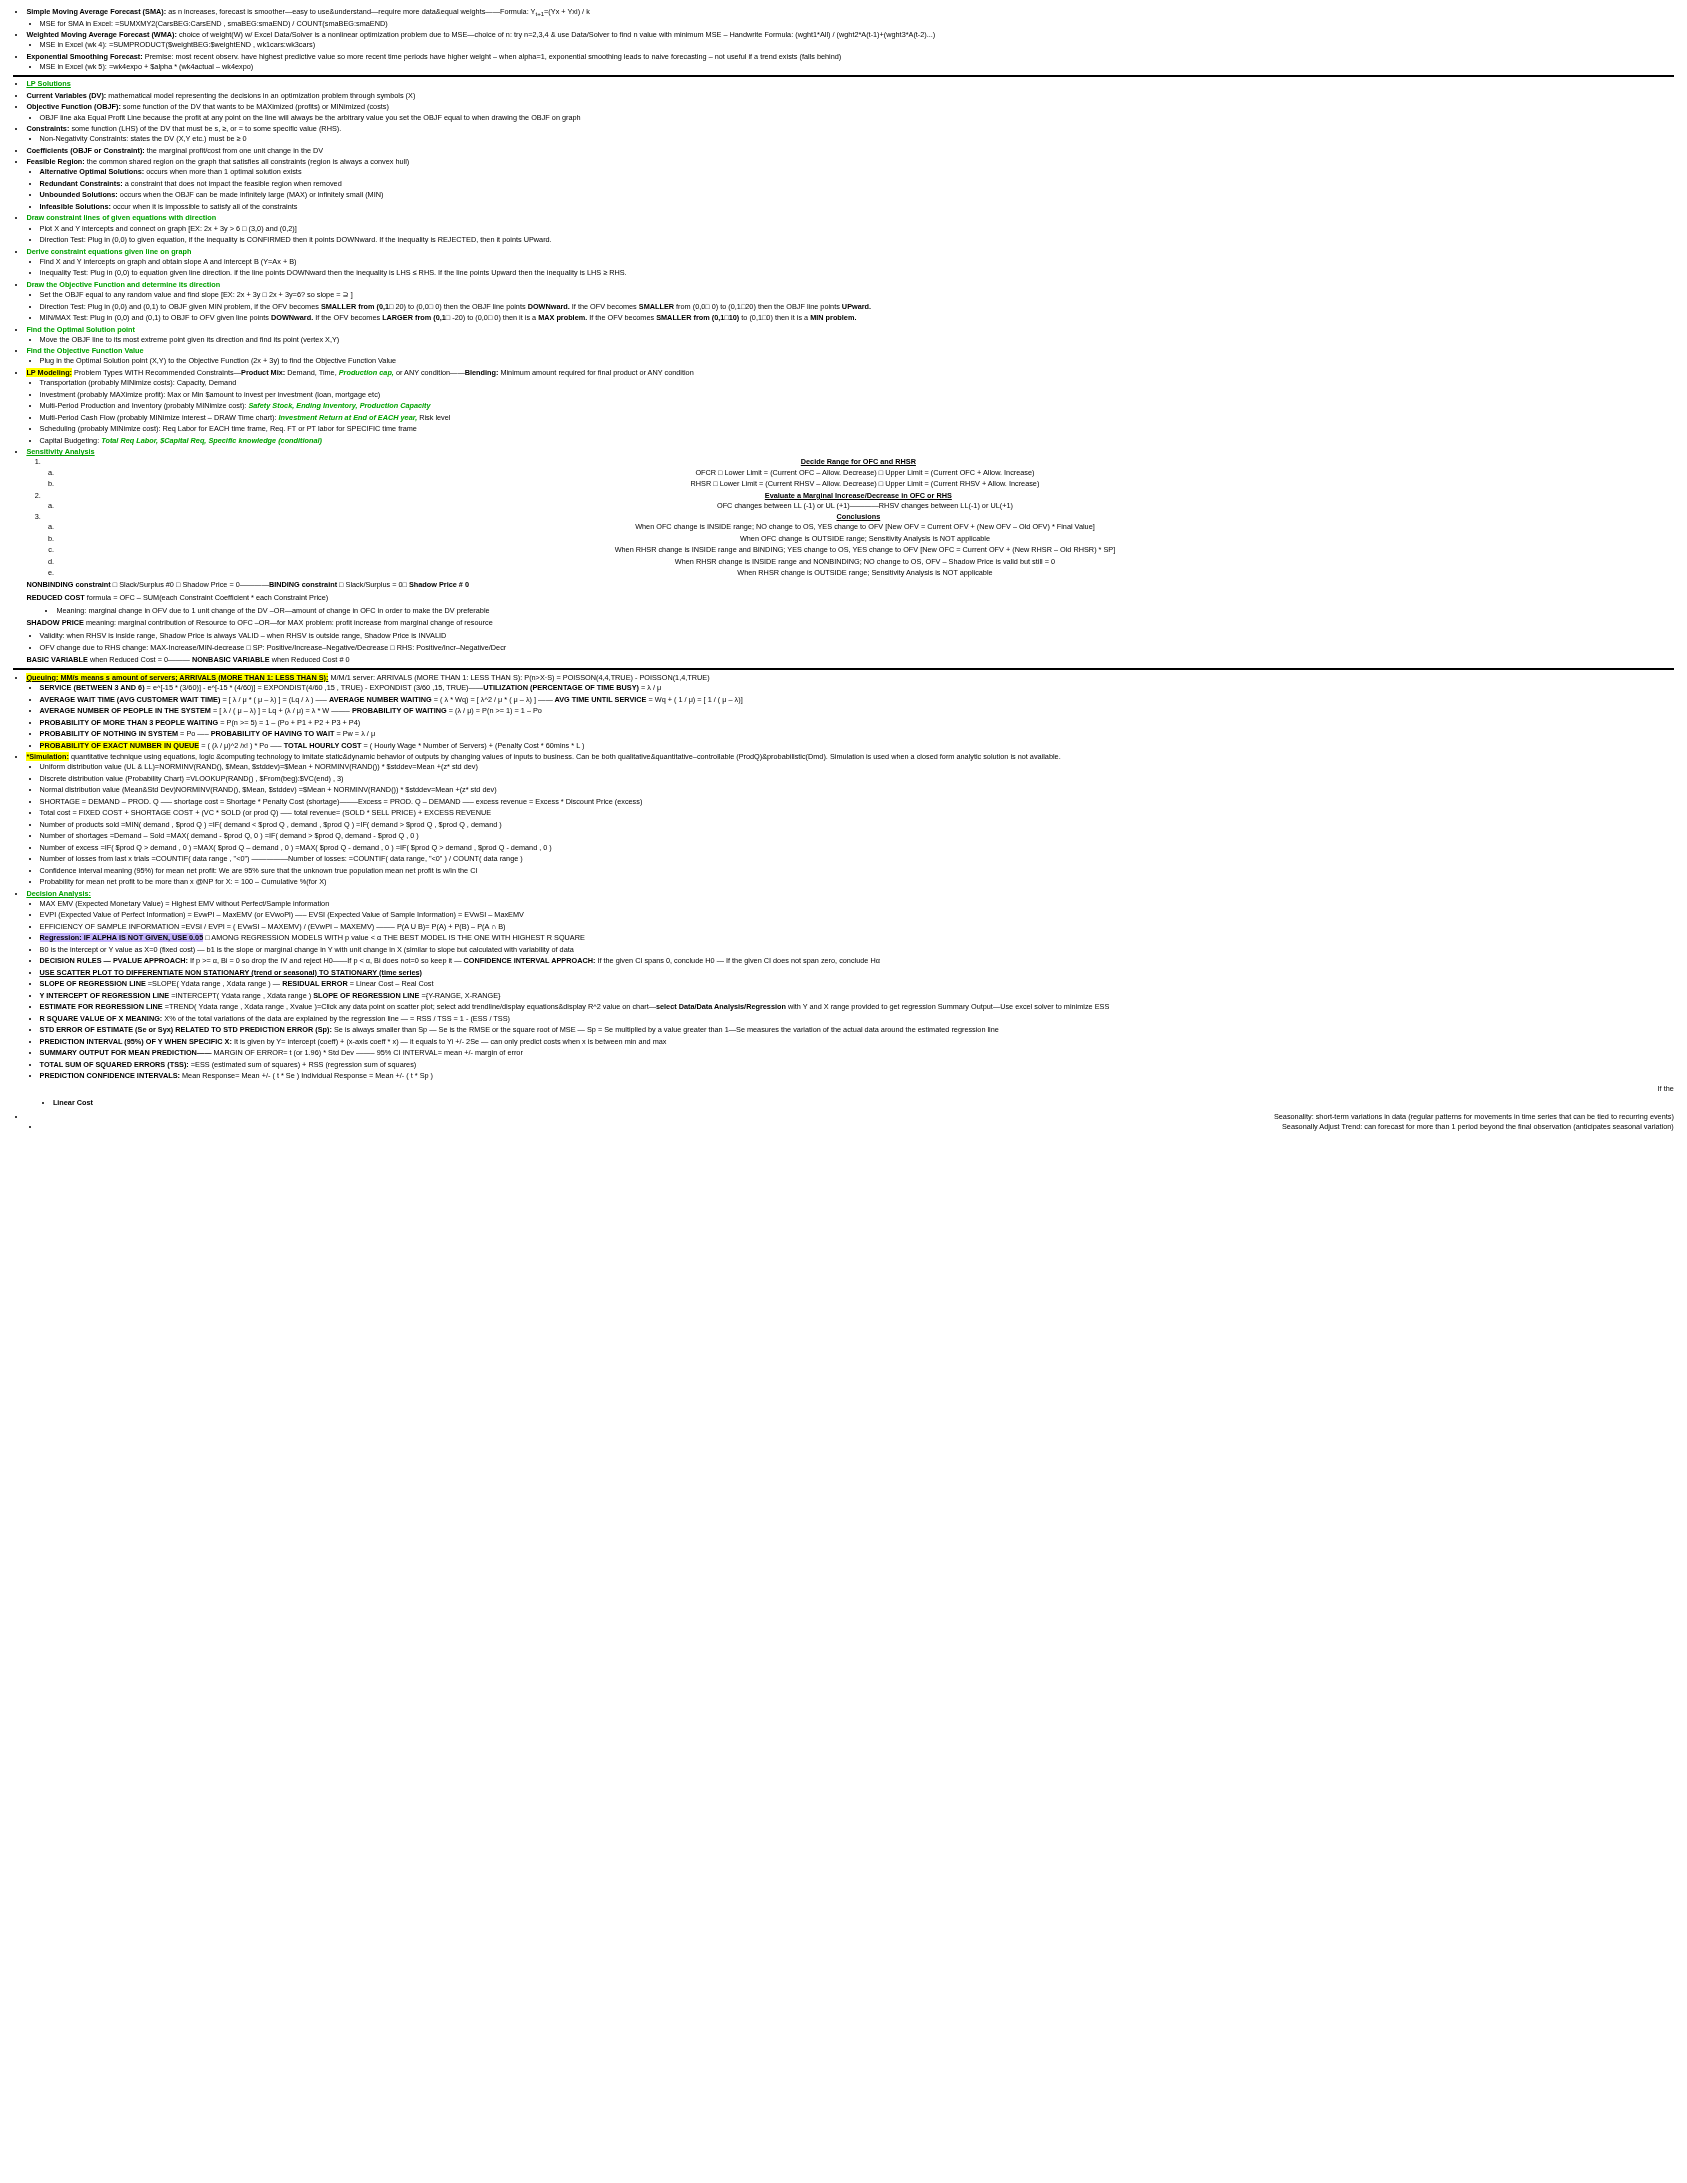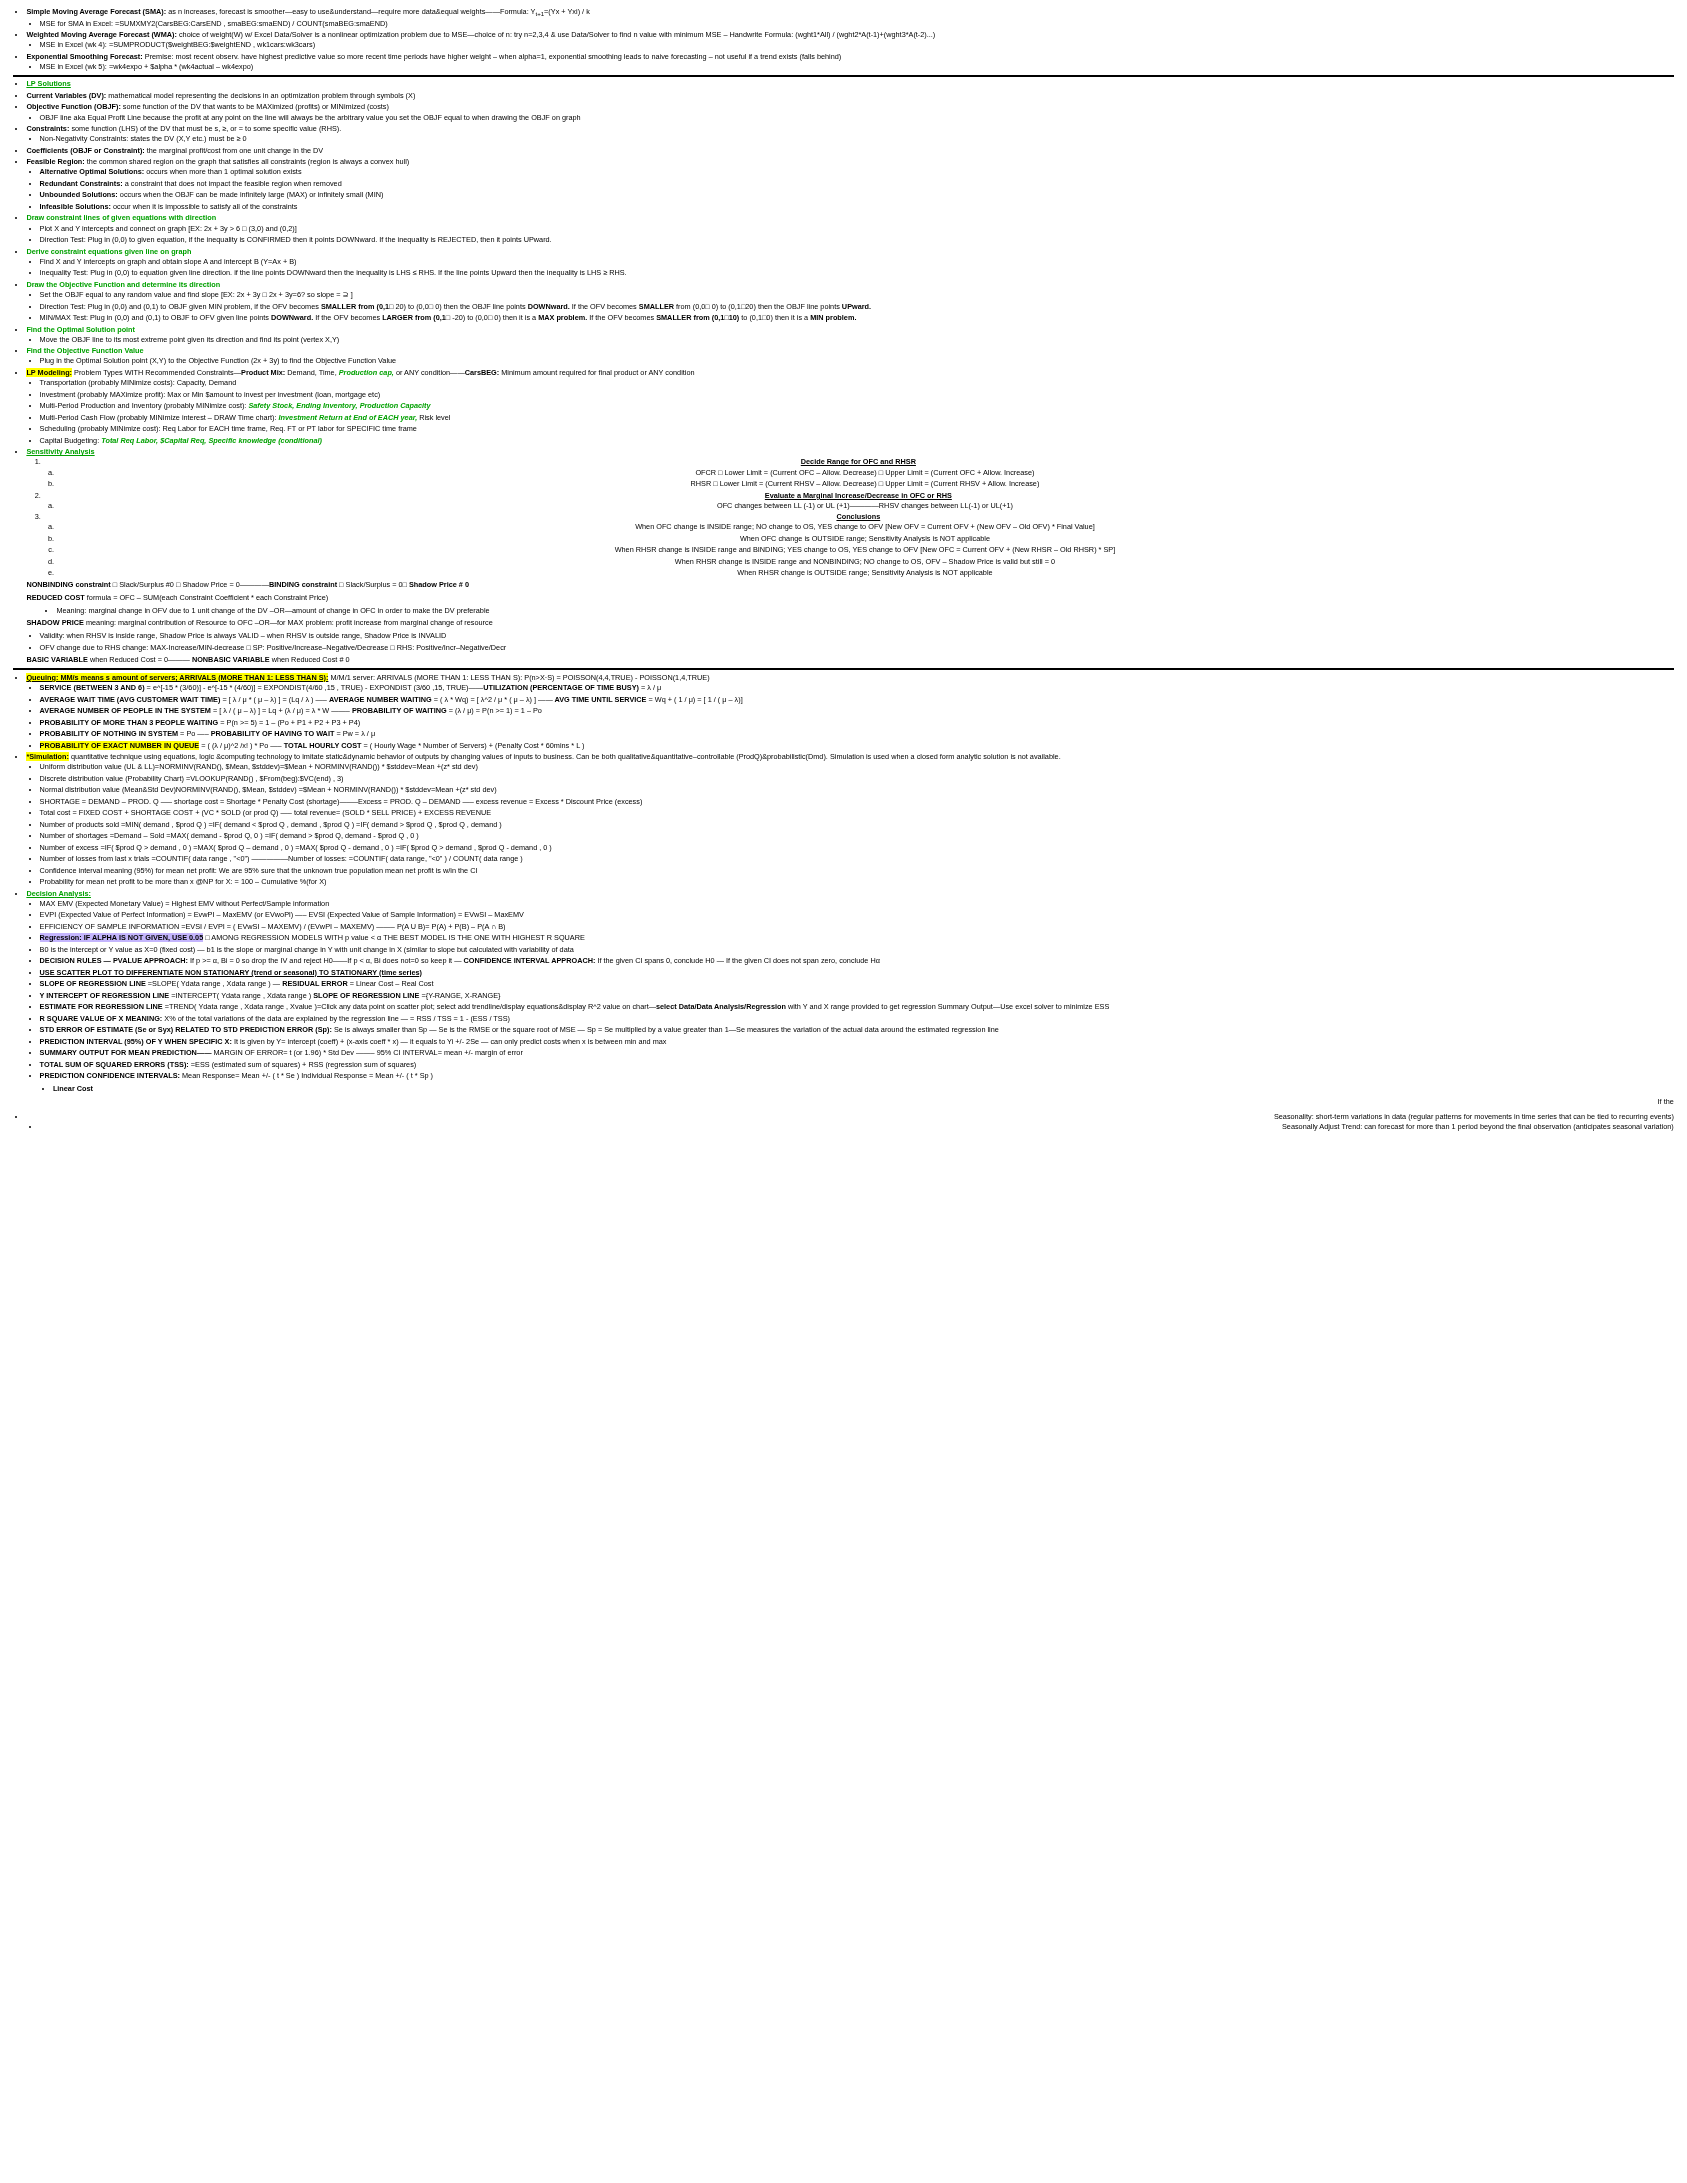--- a/index.html
+++ b/index.html
@@ -101,21 +101,21 @@
       </ul>
     </li>
     <li><span class="green bold">Find the Objective Function Value</span>
       <ul>
         <li>Plug in the Optimal Solution point (X,Y) to the Objective Function (2x + 3y) to find the Objective Function Value</li>
       </ul>
     </li>
   </ul>
 
   <ul>
-    <li><span class="bold"><span class="yellow-bg">LP Modeling:</span></span> Problem Types WITH Recommended Constraints—<span class="bold">Product Mix:</span> Demand, Time, <span class="green italic">Production cap,</span> or ANY condition——<span class="bold">CarsBEG:</span> Minimum amount required for final product or ANY condition
+    <li><span class="bold"><span class="yellow-bg">LP Modeling:</span></span> Problem Types WITH Recommended Constraints—<span class="bold">Product Mix:</span> Demand, Time, <span class="green italic">Production cap,</span> or ANY condition——<span class="bold">Blending:</span> Minimum amount required for final product or ANY condition
       <ul>
         <li>Transportation (probably MINimize costs): Capacity, Demand</li>
         <li>Investment (probably MAXimize profit): Max or Min $amount to invest per investment (loan, mortgage etc)</li>
         <li>Multi-Period Production and Inventory (probably MINimize cost): <span class="italic green">Safety Stock, Ending Inventory, Production Capacity</span></li>
         <li>Multi-Period Cash Flow (probably MINimize interest – DRAW Time chart): <span class="italic green">Investment Return at End of EACH year,</span> Risk level</li>
         <li>Scheduling (probably MINimize cost): Req Labor for EACH time frame, Req. FT or PT labor for SPECIFIC time frame</li>
         <li>Capital Budgeting: <span class="green italic">Total Req Labor, $Capital Req, Specific knowledge (conditional)</span></li>
       </ul>
     </li>
   </ul>
@@ -208,30 +208,30 @@
         <li><span class="bold">R SQUARE VALUE OF X MEANING:</span> X% of the total variations of the data are explained by the regression line — = RSS / TSS = 1 - (ESS / TSS)</li>
         <li><span class="bold">STD ERROR OF ESTIMATE (Se or Syx) RELATED TO STD PREDICTION ERROR (Sp):</span> Se is always smaller than Sp — Se is the RMSE or the square root of MSE — Sp = Se multiplied by a value greater than 1—Se measures the variation of the actual data around the estimated regression line</li>
         <li><span class="bold">PREDICTION INTERVAL (95%) OF Y WHEN SPECIFIC X:</span> It is given by Y= intercept (coeff) + (x-axis coeff * x) — it equals to Yi +/- 2Se — can only predict costs when x is between min and max</li>
         <li><span class="bold">SUMMARY OUTPUT FOR MEAN PREDICTION——</span> MARGIN OF ERROR= t (or 1.96) * Std Dev ——– 95% CI INTERVAL= mean +/- margin of error</li>
         <li><span class="bold">TOTAL SUM OF SQUARED ERRORS (TSS):</span> =ESS (estimated sum of squares) + RSS (regression sum of squares)</li>
         <li><span class="bold">PREDICTION CONFIDENCE INTERVALS:</span> Mean Response= Mean +/- ( t * Se ) Individual Response = Mean +/- ( t * Sp )</li>
       </ul>
     </li>
   </ul>
 
+  <div style="margin-left:26.5px; margin-top:2.6px; text-align:right;">
+    <p>If the</p>
+  </div>
+
   <div style="margin-left:26.5px; margin-top:2.6px;">
     <ul>
       <li><span class="bold">Linear Cost</span></li>
     </ul>
   </div>
 
-  <div style="margin-left:26.5px; margin-top:2.6px; text-align:right;">
-    <p>If the</p>
-  </div>
-
   <ul style="margin-top:4px;text-align:right;">
     <li>Seasonality: short-term variations in data (regular patterns for movements in time series that can be tied to recurring events)
       <ul>
         <li>Seasonally Adjust Trend: can forecast for more than 1 period beyond the final observation (anticipates seasonal variation)</li>
       </ul>
     </li>
   </ul>
 
 </div>
 

